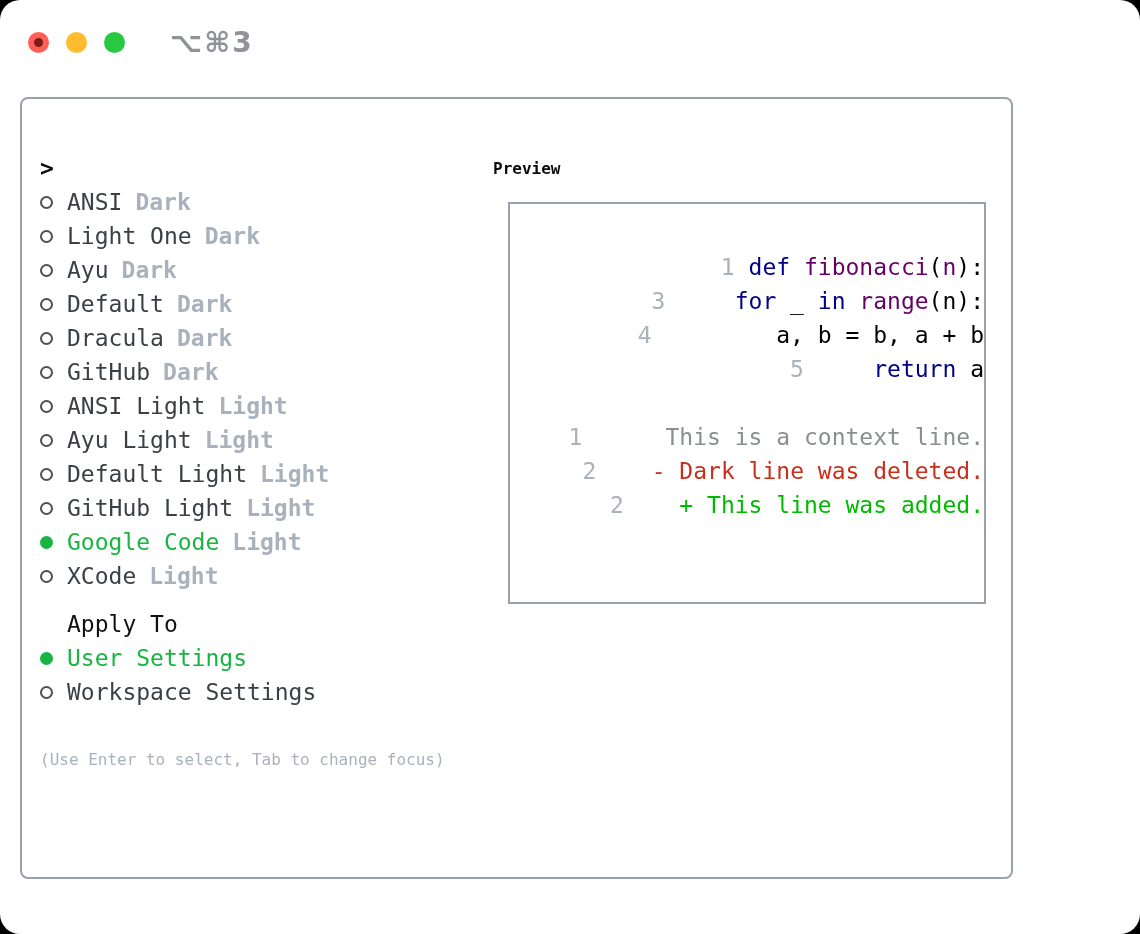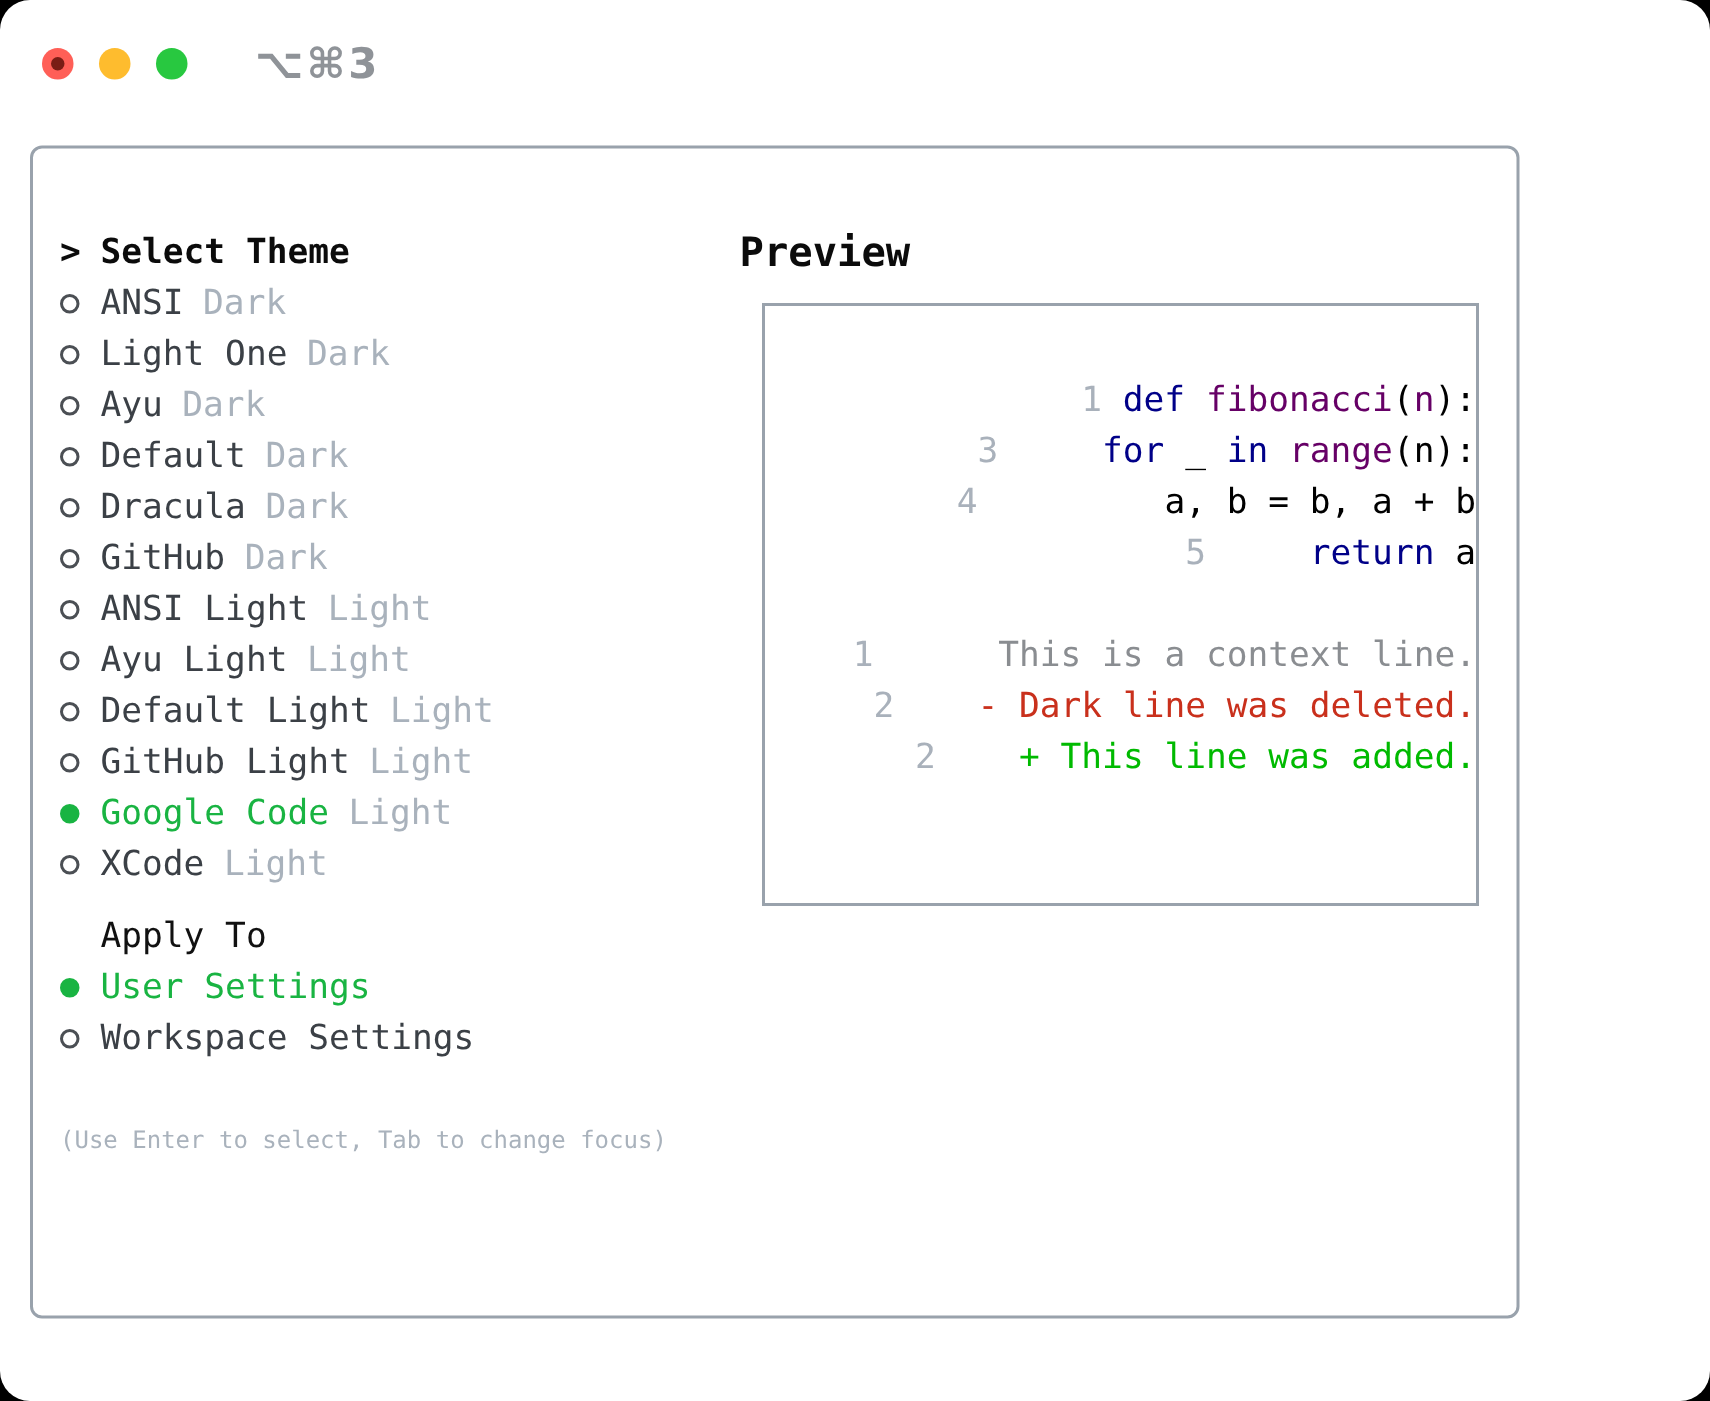--- a/index.html
+++ b/index.html
@@ -33,31 +33,31 @@
 
   
   .left-col{width:453px; flex:none;}
   .row{display:flex; align-items:center; height:34px; font-size:23px; color:var(--text); cursor:pointer;}
   .marker-col{width:27px; flex:none; display:flex; align-items:center;}
   .prefix{font-weight:bold; color:var(--black); font-size:23px;}
   .radio{width:13px; height:13px; border:2px solid #4b4f54; border-radius:50%; background:transparent;}
   .radio.filled{border-color:var(--green-sel); background:var(--green-sel);}
   .hdr .label{font-weight:bold; color:var(--black);}
   .theme-name{color:var(--text);}
-  .variant{color:var(--muted); margin-left:13px;}
+  .variant{color:var(--muted); margin-left:13px;font-weight:bold;}
   .row.selected .theme-name, .row.selected .opt-label{color:var(--green-sel);}
   .apply-block{margin-top:14px;}
   .apply-hdr{cursor:default;}
   .apply-hdr .label{color:#111;}
   .hint{margin-top:34px; width:410px; font-size:16px; line-height:34px; color:var(--muted); cursor:default;}
 
   
   .preview-col{flex:1;}
   .preview-title{height:34px; display:flex; align-items:center;
-    font-size:27px; font-weight:bold; color:var(--black);}
+    font-size:16px; font-weight:bold; color:var(--black);}
   .preview-box{margin-top:17px; margin-left:15px; width:478px; height:402px;
     border:2px solid var(--border); background:#fff; padding:46px 0 0 20px; overflow:hidden;}
   .pline{white-space:pre; font-size:23px; line-height:34px; color:#000;text-align:right;}
   .lnum{color:var(--lnum);}
   .t-kw{color:var(--kw);}
   .t-fn{color:var(--fn);}
   .t-num{color:var(--numlit);}
   .t-pl{color:#000;}
   .d-context{color:var(--ctx);}
   .d-deleted{color:var(--red-del);}
@@ -75,21 +75,20 @@
     <span class="win-title">⌥⌘3</span>
   </div>
 
   <div class="panel">
 
     <div class="left-col">
       <div class="row hdr">
         <span class="marker-col">
           <span class="prefix">&gt;</span>
         </span>
-        <span class="label">Select Theme</span>
       </div>
 
       <div id="theme-list">
           <div class="row">
             <span class="marker-col">
               <span class="radio"></span>
             </span>
             <span class="theme-name">ANSI</span>
             <span class="variant">Dark</span>
           </div>

